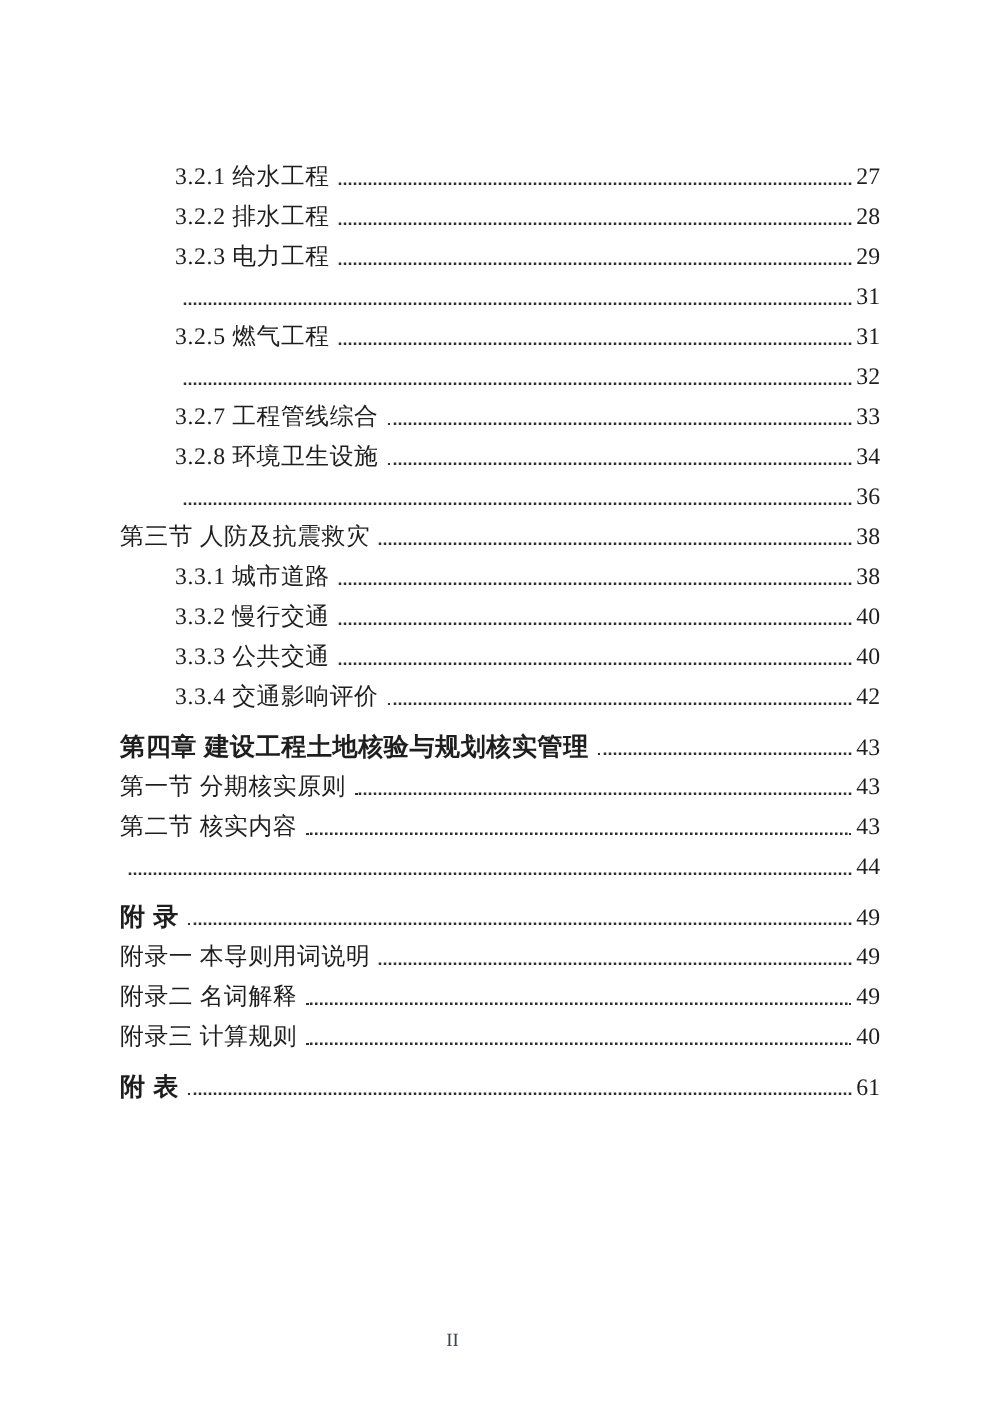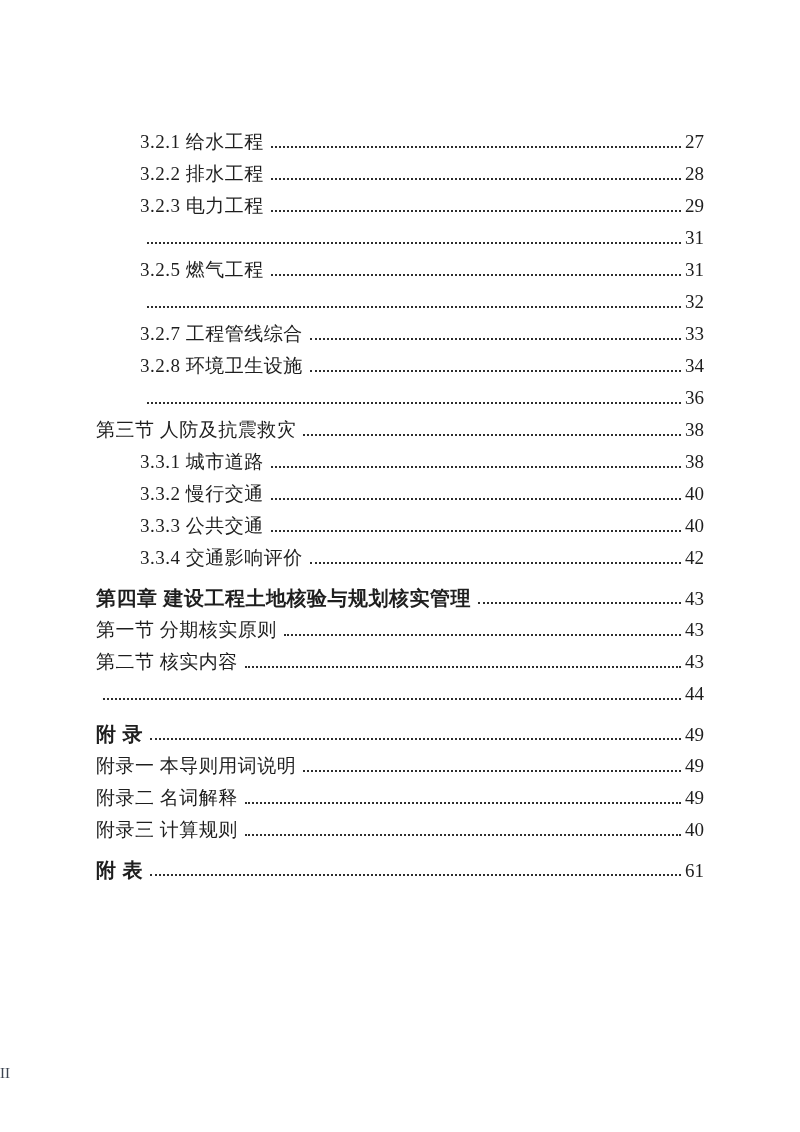--- a/index.html
+++ b/index.html
@@ -61,21 +61,21 @@
     font-family: "Liberation Sans", sans-serif;
     font-weight: bold;
     font-size: 20px;
     letter-spacing: 0.5px;
   }
   .footer {
     position: absolute;
     left: 0;
     width: 724px;
     top: 1065px;
-    text-align: left;
+    text-align: center;
     font-size: 15px;
     color: #3c4450;
     font-family: "Liberation Serif", serif;
   }
 </style>
 </head>
 <body>
 
 <div class="toc">
 

